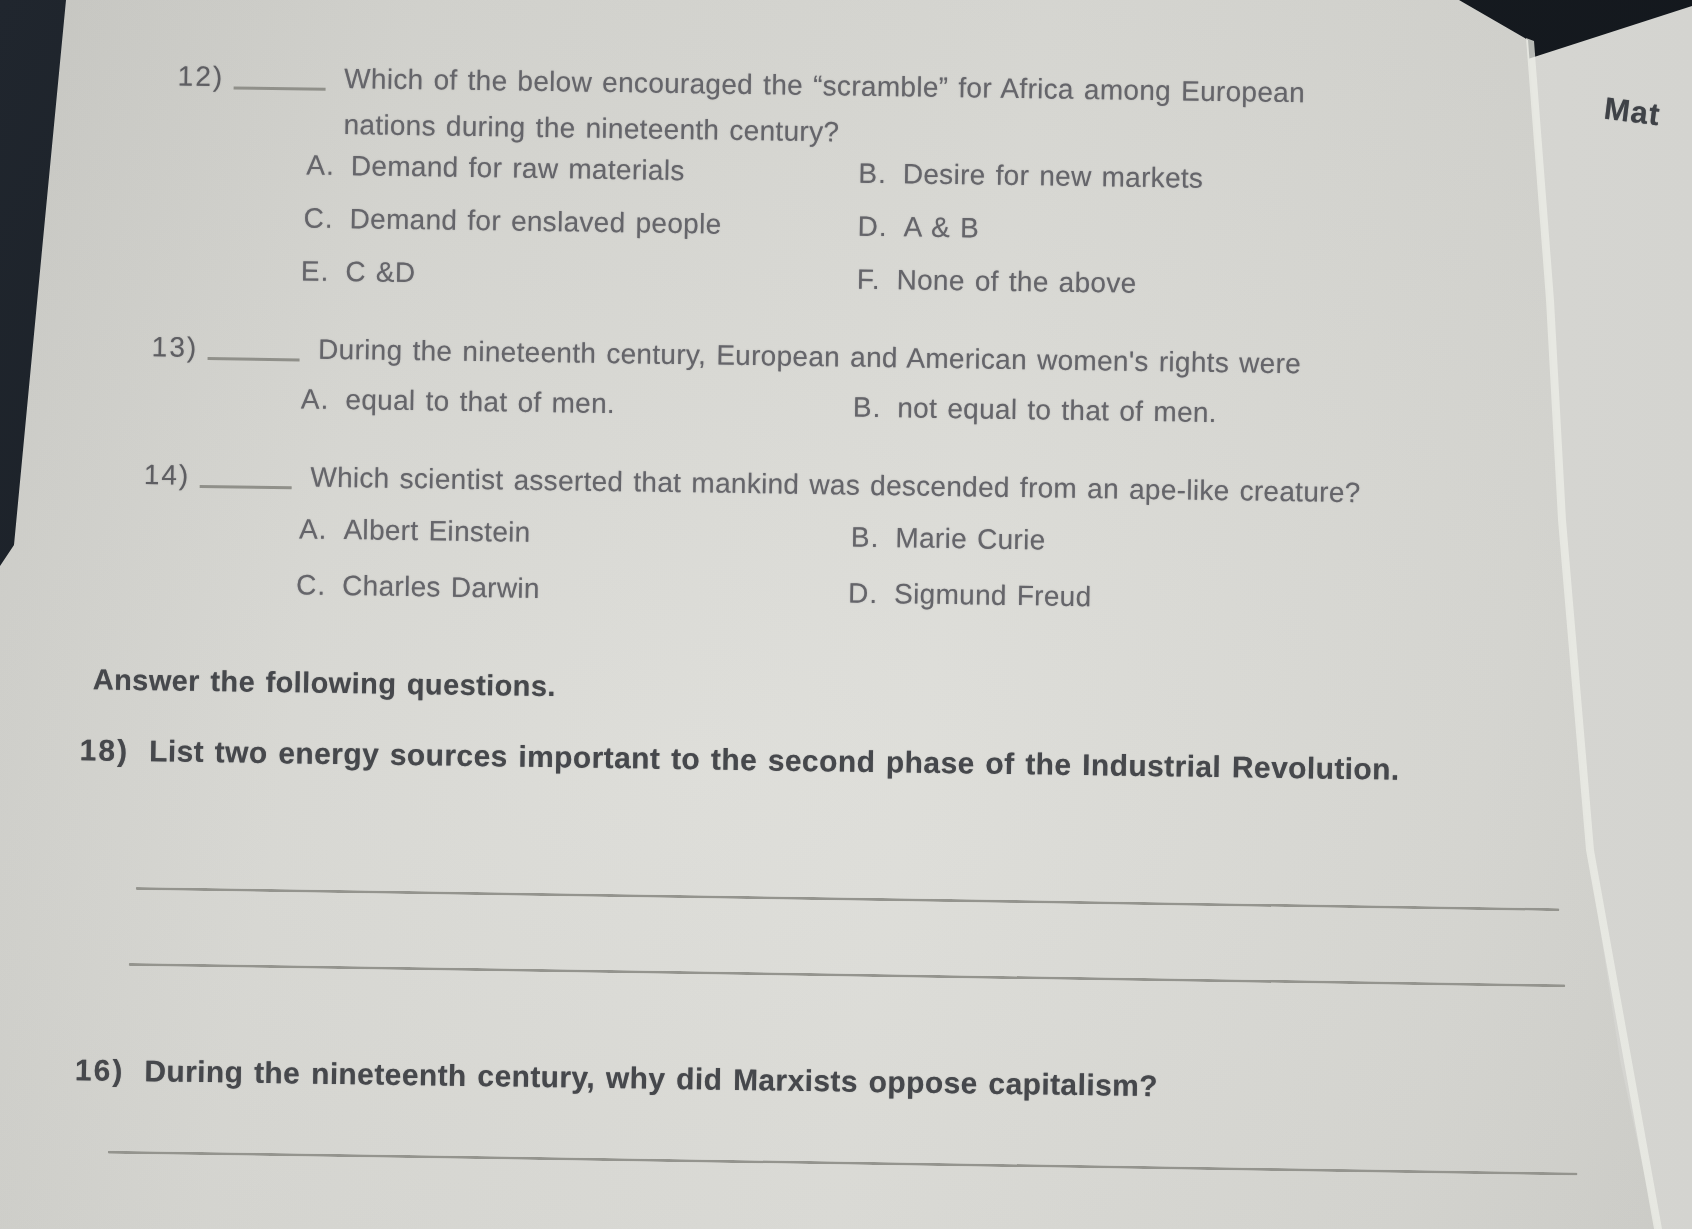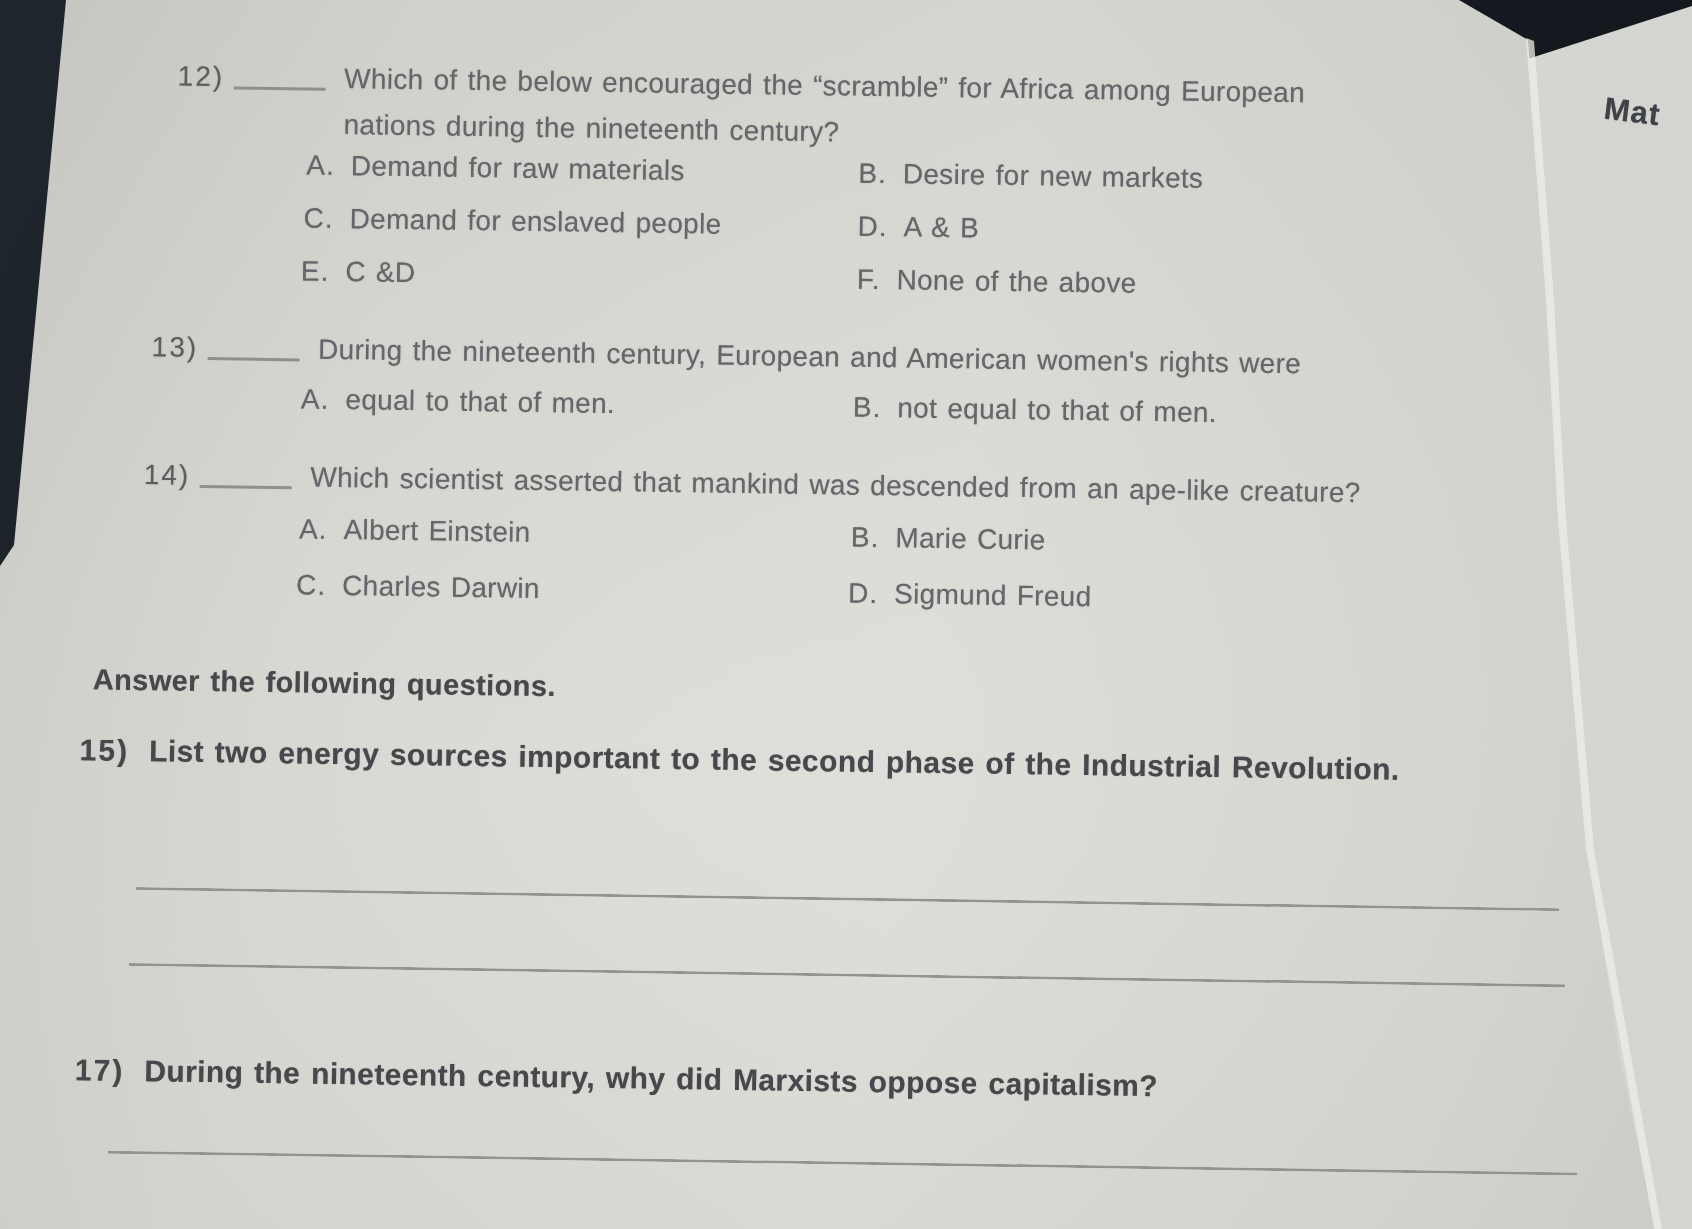--- a/index.html
+++ b/index.html
@@ -149,26 +149,26 @@
       <span class="opttext">Charles Darwin</span>
     </div>
     <div class="opt" style="left:856px; top:566px;">
       <span class="optlabel">D.</span>
       <span class="opttext">Sigmund Freud</span>
     </div>
 
     <div class="heading" style="left:102px; top:664px;">Answer the following questions.</div>
 
     <div class="openq" style="left:90px; top:734px;">
-      <span class="qnum-open">15)</span>
+      <span class="qnum-open">18)</span>
       <span class="opentext">List two energy sources important to the second phase of the Industrial Revolution.</span>
     </div>
     <div class="answer-line" style="left:148px; top:887px; width:1424px;"></div>
     <div class="answer-line" style="left:142px; top:963px; width:1437px;"></div>
 
     <div class="openq" style="left:90px; top:1054px;">
-      <span class="qnum-open">17)</span>
+      <span class="qnum-open">16)</span>
       <span class="opentext">During the nineteenth century, why did Marxists oppose capitalism?</span>
     </div>
     <div class="answer-line" style="left:124px; top:1151px; width:1470px;"></div>
 
   </div>
 </div>
 
 </body></html>

